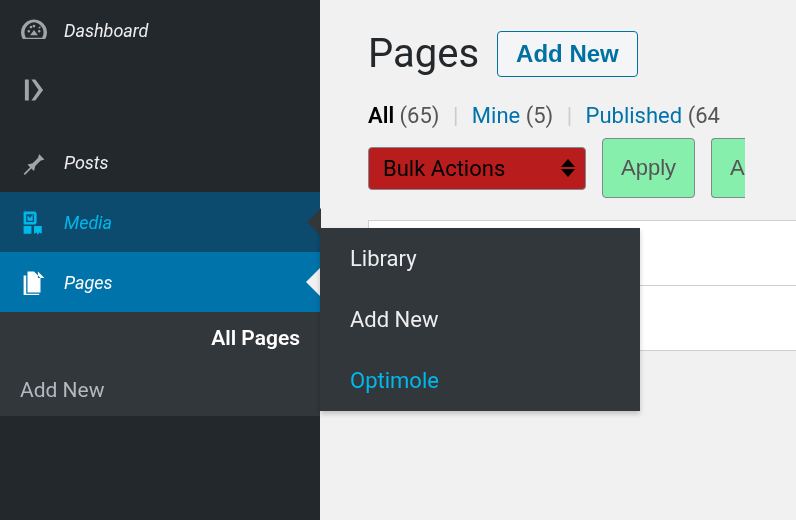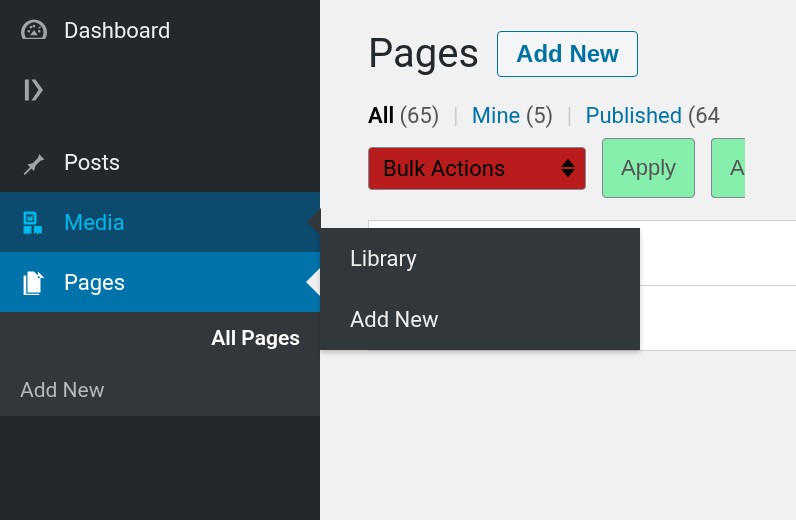--- a/index.html
+++ b/index.html
@@ -1,19 +1,19 @@
 <!DOCTYPE html>
 <html><head>
   <meta charset="utf-8">
   <style>
     * { margin: 0; padding: 0; box-sizing: border-box; }
     body { font-family: -apple-system, BlinkMacSystemFont, "Segoe UI", Roboto, sans-serif; width: 796px; height: 520px; overflow: hidden; background: #f1f1f1; }
     .wrap { display: flex; height: 100%; }
     .sidebar { width: 320px; background: #23282d; color: #eee; flex-shrink: 0; position: relative; }
-    .sidebar-item { display: flex; align-items: center; padding: 16px 20px; font-size: 22px; cursor: pointer; color: #eee; position: relative; }
+    .sidebar-item { display: flex; align-items: center; padding: 16px 20px; font-size: 18px; cursor: pointer; color: #eee; position: relative; font-style: italic; }
     .sidebar-item.spaced-top { margin-top: 12px; }
     .sidebar-item .icon { width: 28px; height: 28px; margin-right: 16px; display: flex; align-items: center; justify-content: center; }
     .sidebar-item.hovered { color: #00b9eb; background: #0c4a6e; }
     .sidebar-item.hovered .icon svg { fill: #00b9eb; }
     .sidebar-item.active { background: #0073aa; color: #fff; }
     .sidebar-item.active .icon svg { fill: #fff; }
     .sidebar-item .icon svg { fill: #a0a5aa; width: 26px; height: 26px; }
     .sidebar-item.spaced-top .icon svg { fill: #a0a5aa; }
     .sidebar-sub { background: #32373c; }
     .sidebar-sub .sub-item { padding: 14px 20px; font-size: 21px; color: #b4b9be; cursor: pointer; }
@@ -95,20 +95,21 @@
       <span class="arrow-right"></span>
     </div>
     <div class="sidebar-sub">
       <div class="sub-item current">All Pages</div>
       <div class="sub-item">Add New</div>
     </div>
 
     <div class="flyout">
       <div class="fly-item">Library</div>
       <div class="fly-item">Add New</div>
+      <div class="fly-item highlight">Optimole</div>
     </div>
   </div>
 
   <div class="content">
     <div class="page-header">
       <h1 class="page-title">Pages</h1>
       <button class="btn-add">Add New</button>
     </div>
     <div class="filters">
       <span class="bold">All</span>

